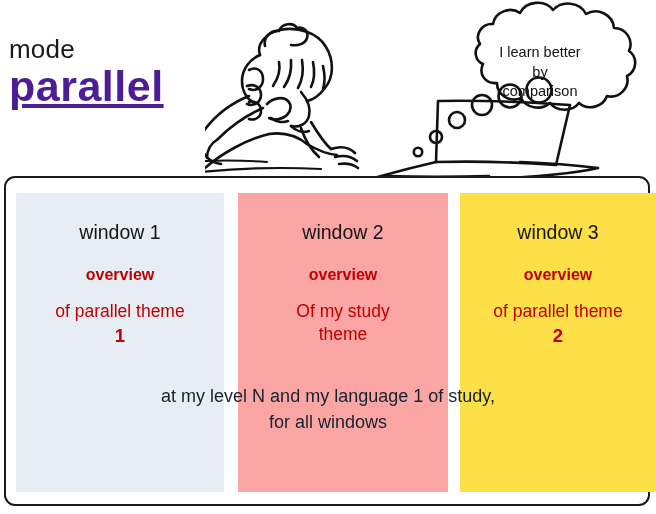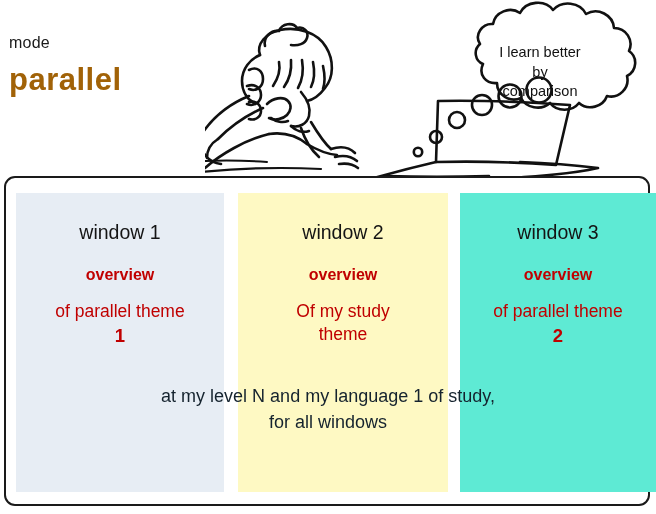--- a/index.html
+++ b/index.html
@@ -8,25 +8,25 @@
     background:#ffffff;
     font-family:"Liberation Sans","DejaVu Sans",sans-serif;
     position:relative;overflow:hidden;
     -webkit-font-smoothing:antialiased;
   }
   #stage{position:absolute;left:0;top:0;width:656px;height:514px;}
 
   
   .mode-label{
     position:absolute;left:9px;top:34px;
-    font-size:16px;color:#1a1a1a;letter-spacing:.2px;text-align:center;
+    font-size:26px;color:#1a1a1a;letter-spacing:.2px;text-align:center;
   }
   .mode-value{
     position:absolute;left:9px;top:62px;
-    font-size:31px;font-weight:bold;color:#a16207;letter-spacing:.5px;
+    font-size:43px;font-weight:bold;color:#4c1d95;letter-spacing:.5px;text-decoration:underline;
   }
 
   
   .artwork{position:absolute;left:205px;top:0px;width:451px;height:176px;}
   .artwork svg{display:block;}
 
   .bubble-text{
     position:absolute;left:466px;top:31px;width:148px;
     text-align:center;font-size:14.5px;color:#111;line-height:1.35;margin-top:12px;
   }
@@ -173,32 +173,32 @@
       <div class="col-inner">
         <div class="win-title">window 1</div>
         <div class="ov">overview</div>
         <div class="ov-sub">
           <span class="ln">of parallel theme</span>
           <span class="num">1</span>
         </div>
       </div>
     </div>
 
-    <div class="col col2" style="background: #fef9c3;">
+    <div class="col col2" style="background: #fca5a5;">
       <div class="col-inner">
         <div class="win-title">window 2</div>
         <div class="ov">overview</div>
         <div class="ov-sub">
           <span class="ln">Of my study</span>
           <span class="ln">theme</span>
         </div>
       </div>
     </div>
 
-    <div class="col col3" style="background: #5eead4; text-decoration: underline;">
+    <div class="col col3" style="background: #fde047; text-decoration: underline;">
       <div class="col-inner">
         <div class="win-title">window 3</div>
         <div class="ov">overview</div>
         <div class="ov-sub">
           <span class="ln">of parallel theme</span>
           <span class="num">2</span>
         </div>
       </div>
     </div>
 

